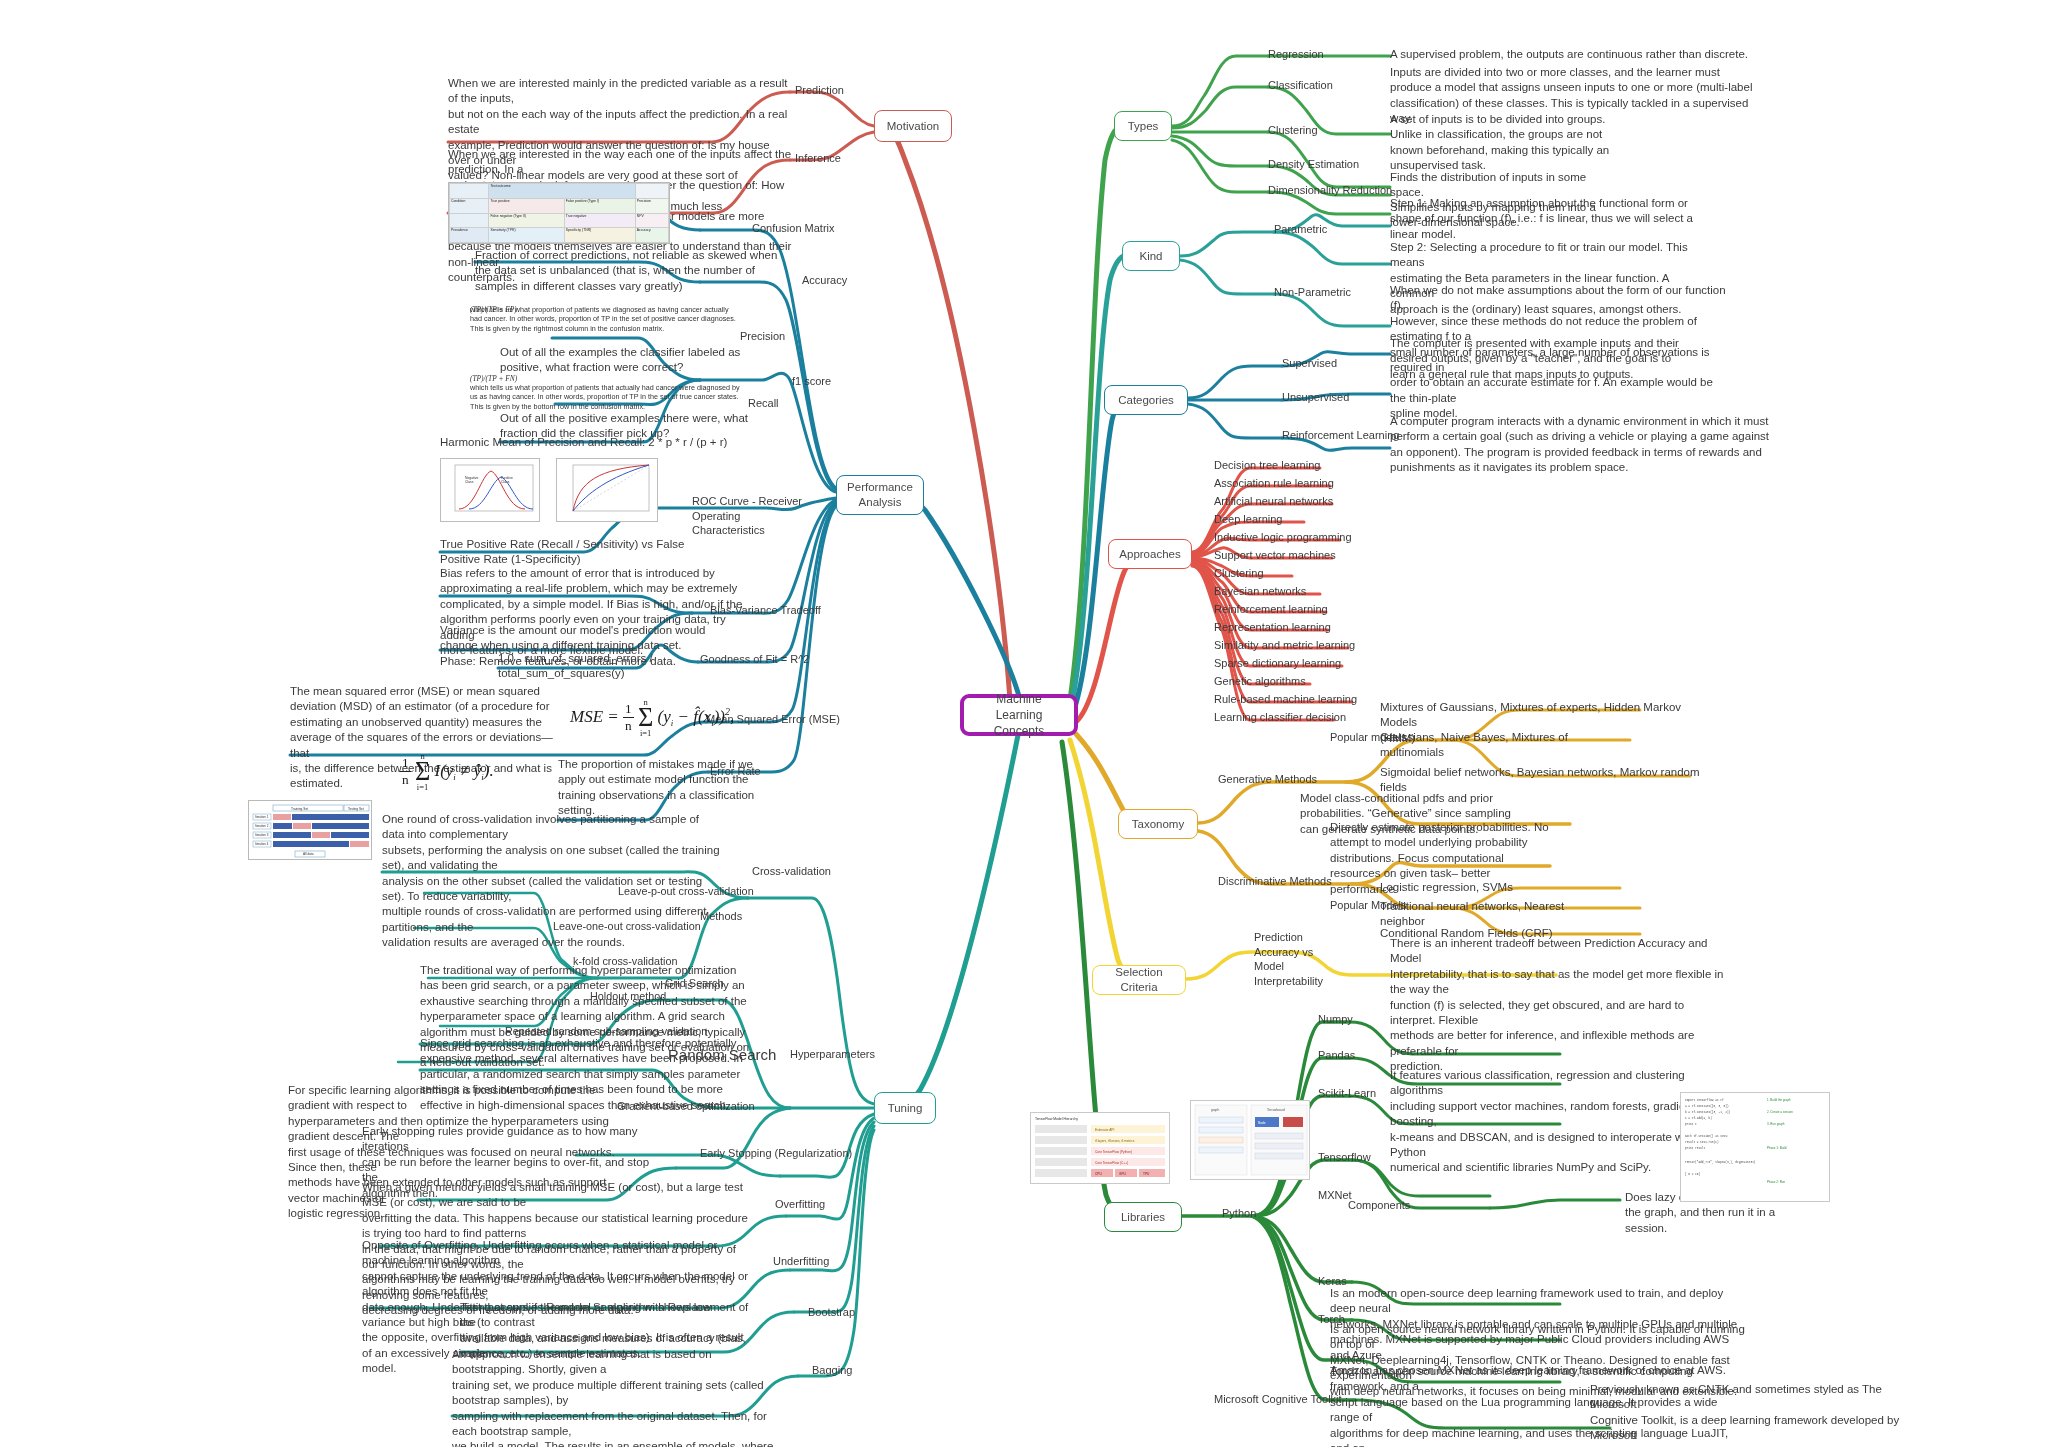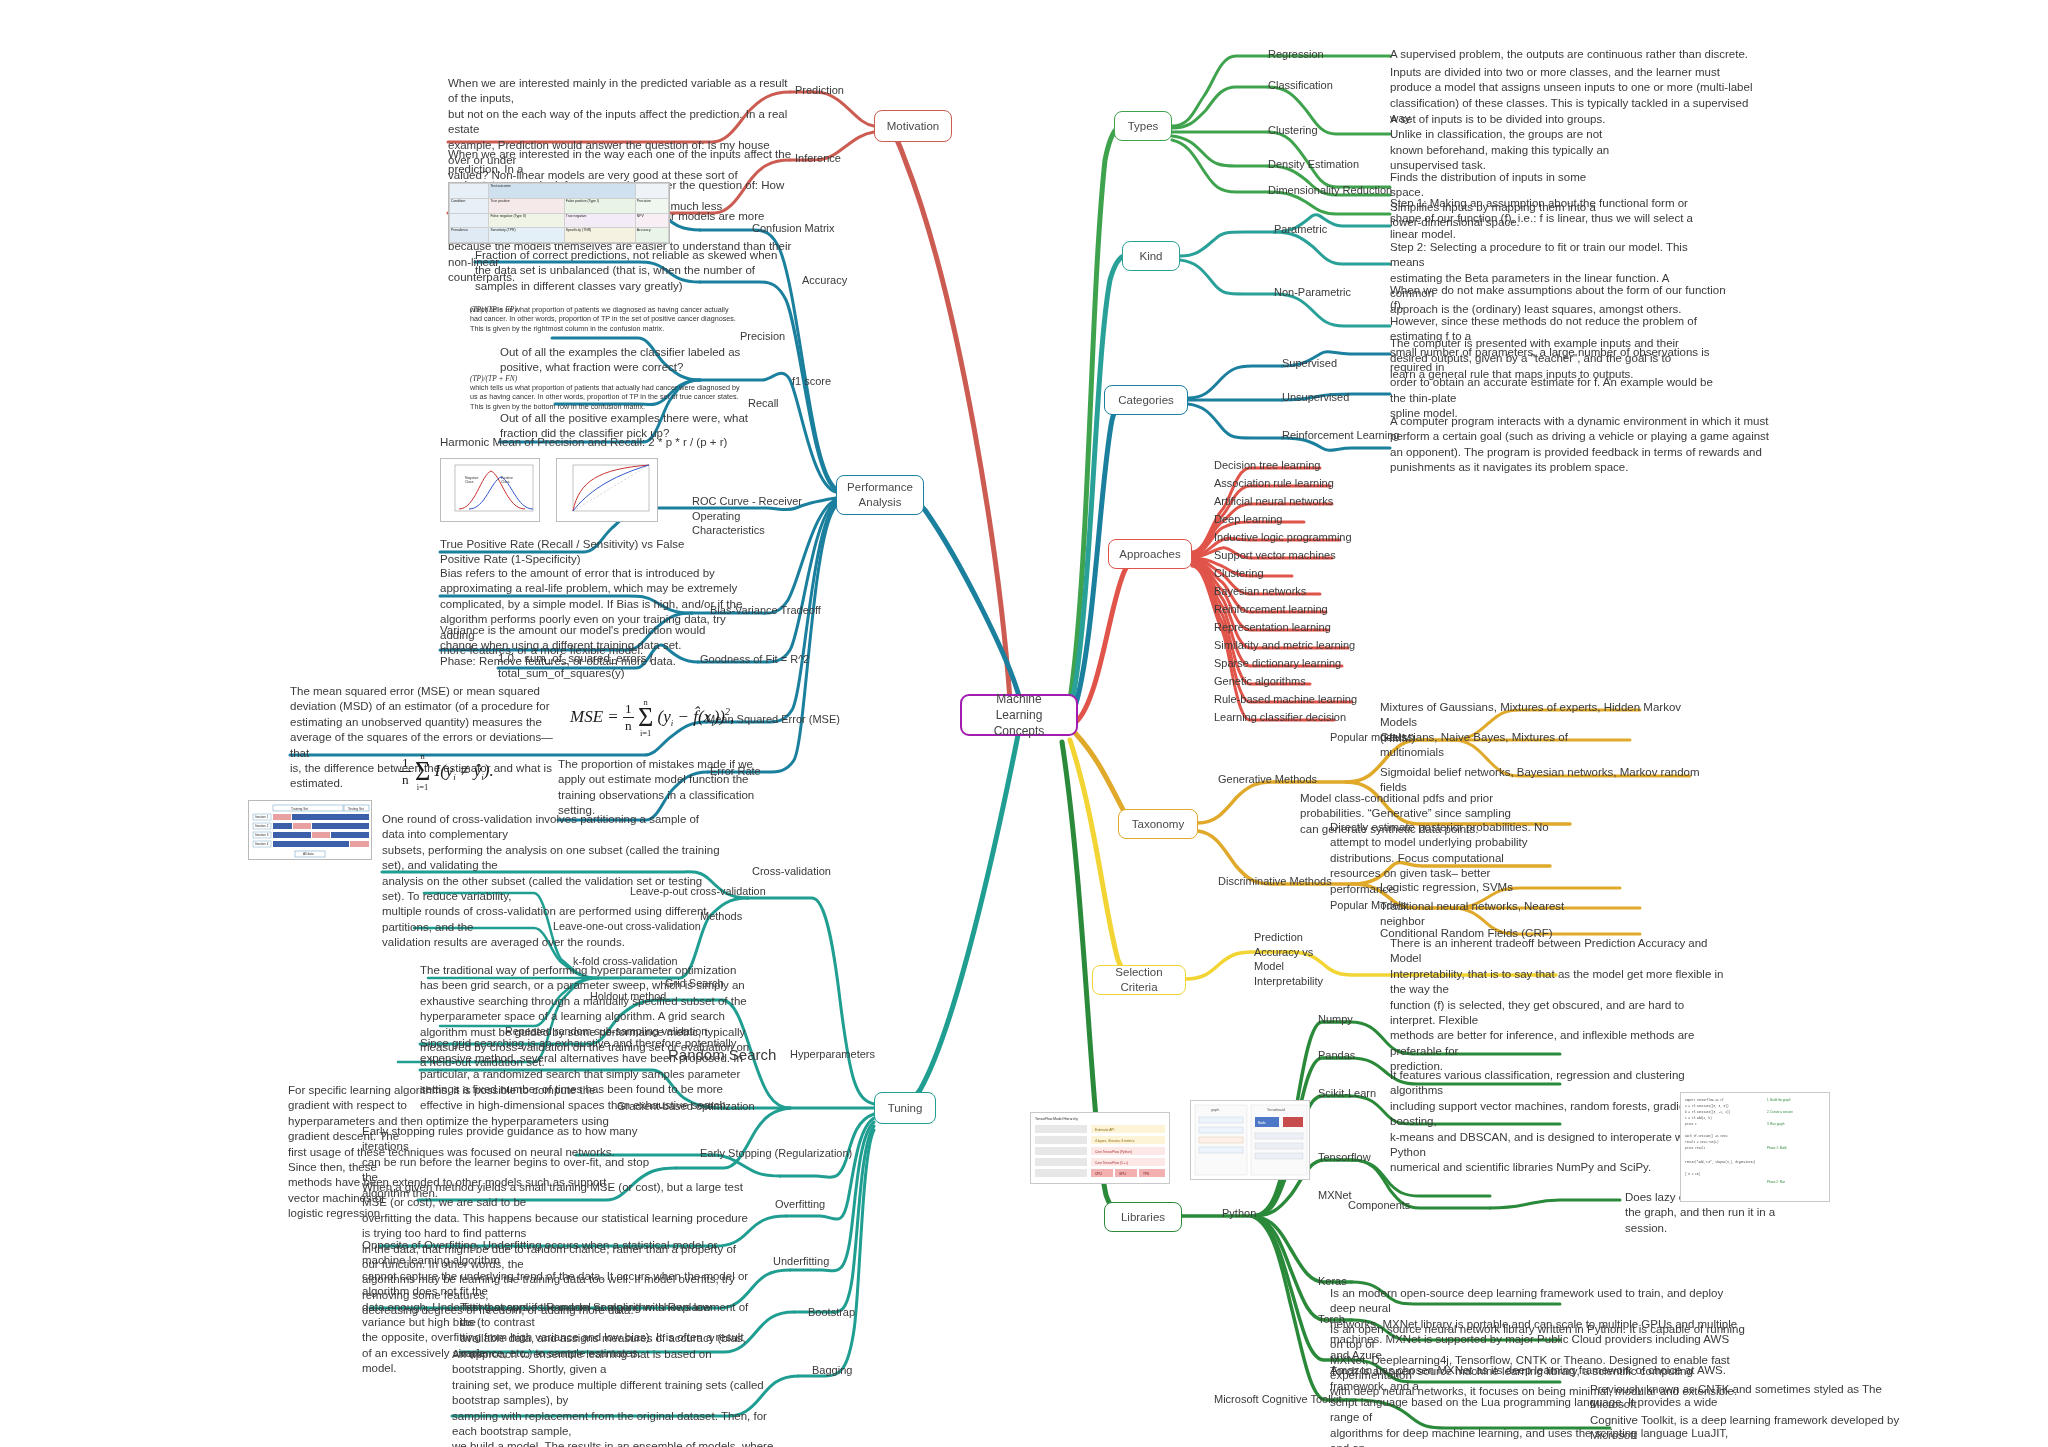--- a/index.html
+++ b/index.html
@@ -26,21 +26,21 @@
     color: #3a3a3a;
     font-size: 11.5px;
     line-height: 1.34;
     white-space: pre-wrap;
   }
   .node.small { font-size: 10.8px; }
   .node.tiny  { font-size: 7.2px; color:#333; line-height:1.3; }
   .node.tinyi { font-size: 7.4px; color:#333; font-style: italic; font-family:"Liberation Serif", serif;}
   .rootbox {
     position: absolute;
-    border: 2px solid #a21caf;
+    border: 4px solid #a21caf;
     border-radius: 9px;
     background: #fff;
     color: #444;
     font-size: 12px;
     line-height: 1.35;
     text-align: center;
     padding: 7px 10px;
     display: flex; align-items: center; justify-content: center;
   }
   .mainbox {
@@ -412,21 +412,21 @@
   </div>
 
   <div class="node" style="left:752px; top:864px; font-size:11px;">Cross-validation</div>
   <div class="node" style="left:382px; top:812px; width:340px;">One round of cross-validation involves partitioning a sample of data into complementary
 subsets, performing the analysis on one subset (called the training set), and validating the
 analysis on the other subset (called the validation set or testing set). To reduce variability,
 multiple rounds of cross-validation are performed using different partitions, and the
 validation results are averaged over the rounds.</div>
 
   <div class="node" style="left:700px; top:909px; font-size:11px;">Methods</div>
-  <div class="node small" style="left:594px; top:884px;padding-left:36px;">Leave-p-out cross-validation</div>
+  <div class="node small" style="left:582px; top:884px;padding-left:36px;">Leave-p-out cross-validation</div>
   <div class="node small" style="left:553px; top:919px;">Leave-one-out cross-validation</div>
   <div class="node small" style="left:573px; top:954px;">k-fold cross-validation</div>
   <div class="node small" style="left:590px; top:989px;">Holdout method</div>
   <div class="node small" style="left:505px; top:1024px;">Repeated random sub-sampling validation</div>
 
   <div class="node" style="left:790px; top:1047px; font-size:11px;">Hyperparameters</div>
   <div class="node" style="left:665px; top:976px; font-size:11px;">Grid Search</div>
   <div class="node" style="left:420px; top:963px; width:330px;">The traditional way of performing hyperparameter optimization
 has been grid search, or a parameter sweep, which is simply an
 exhaustive searching through a manually specified subset of the

